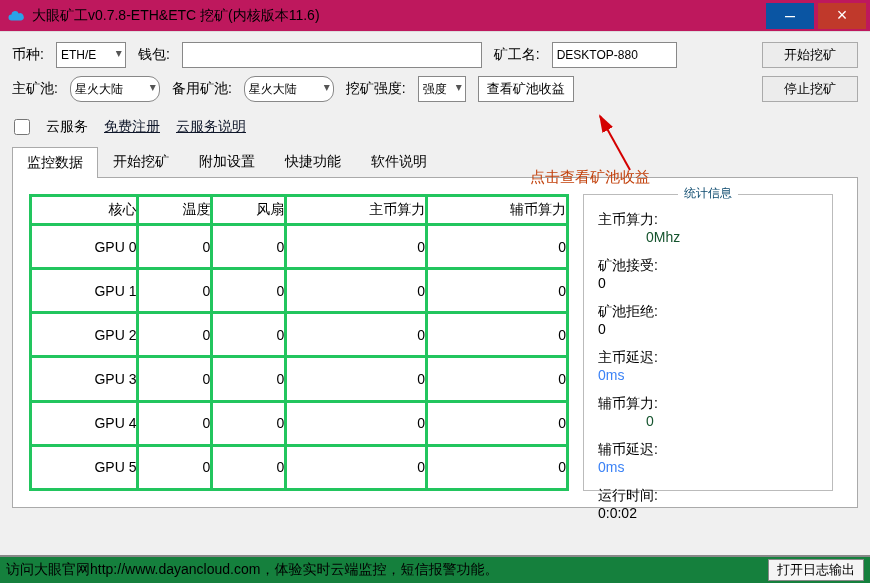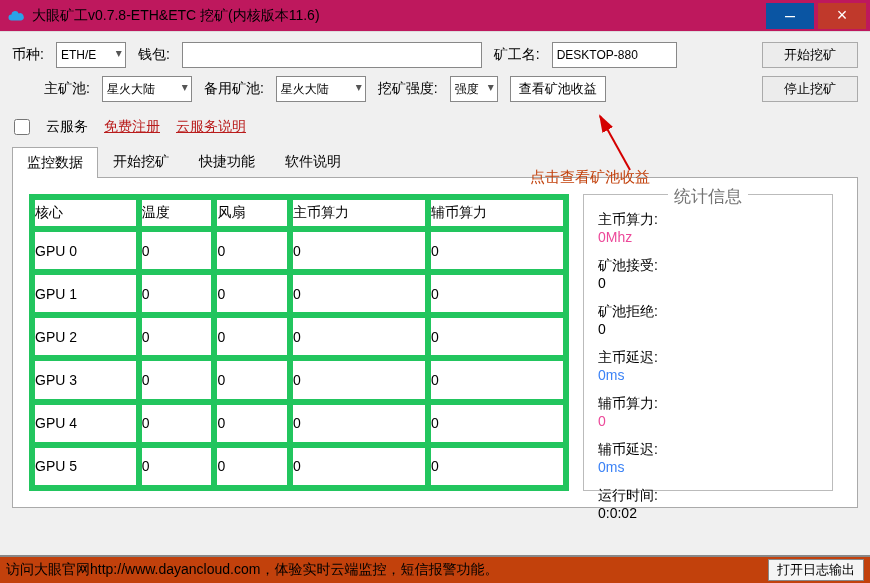--- a/index.html
+++ b/index.html
@@ -7,59 +7,59 @@
 
 .titlebar { height: 32px; background: #be185d; display: flex; align-items: center; border-bottom: 1px solid #ddd; }
 .titlebar .icon { width: 20px; height: 20px; margin-left: 6px; display:inline-flex; align-items:center; justify-content:center; }
 .titlebar .title { font-size: 14px; margin-left: 6px; flex: 1; }
 .titlebar .btns { display: flex; }
 .titlebar .btn { width: 48px; height: 26px; display:flex; align-items:center; justify-content:center; font-size:18px; color:#fff; margin-left:4px; }
 .titlebar .btn.min { background:#0a55a3; }
 .titlebar .btn.close { background:#c0392b; margin-right:4px; }
 
 .row1, .row2 { display:flex; align-items:center; padding: 10px 12px 4px; gap:12px; font-size:14px; }
-.row2 { padding-top:4px; padding-bottom:10px;margin-left:32px; }
+.row2 { padding-top:4px; padding-bottom:10px; }
 .lbl { white-space:nowrap; }
 select, input[type=text] { height:26px; border:1px solid #888; background:#fff; font-size:12px; padding:0 4px; }
 .sel-coin { width:70px; }
 .inp-wallet { width:300px; }
 .inp-miner { width:125px; }
-.sel-pool { width:90px; }
+.sel-pool { width:90px;border-radius:11px; }
 .sel-intensity { width:48px; }
 button.action { width:96px; height:26px; background:#ececec; border:1px solid #aaa; font-size:13px; cursor:pointer; }
 button.view-profit { height:26px; padding:0 8px; border:1px solid #888; background:#fff; font-size:13px; }
 .sel-wrap { position:relative; display:inline-block; }
 .sel-wrap select { appearance:none; padding-right:18px; }
 .sel-wrap::after { content:"▾"; position:absolute; right:4px; top:4px; font-size:12px; pointer-events:none; color:#555; }
 
 .cloud-row { padding:6px 14px 10px; font-size:14px; display:flex; align-items:center; gap:16px; }
 .cloud-row input[type=checkbox]{ width:16px; height:16px; }
-.cloud-row a { color:#b91c1c; text-decoration:underline; cursor:pointer; }
+.cloud-row a { color:#0f172a; text-decoration:underline; cursor:pointer; }
 
 .annotation { position:absolute; left:530px; top:168px; color:#c2410c; font-size:15px; }
 .arrow-svg { position:absolute; left:560px; top:110px; pointer-events:none; }
 
 .tabs-wrap { margin:0 12px; }
 .tabstrip { display:flex; border-bottom:1px solid #aaa; }
 .tab { padding:6px 14px; font-size:14px; border:1px solid transparent; border-bottom:none; cursor:pointer; background:transparent; }
 .tab.active { background:#fff; border-color:#aaa; position:relative; top:1px; }
 .tabpanel { background:#fff; border:1px solid #aaa; border-top:none; padding:16px; height:330px; display:flex; gap:14px; }
 
 table.gpu { border-collapse:collapse; width:540px; font-size:14px; }
-table.gpu th, table.gpu td { border:6px solid #22c55e; padding:4px 0; text-align:left; }
+table.gpu th, table.gpu td { border:3px solid #22c55e; padding:4px 0; text-align:right; }
 table.gpu th { font-weight:normal; background:#fff; }
 
 .stats-box { border:1px solid #bbb; padding:10px 14px; width:250px; position:relative; font-size:14px; }
-.stats-box .legend { position:absolute; top:-10px; left:50%; transform:translateX(-50%); background:#fff; padding:0 6px; color:#737373; font-size:17px; }
+.stats-box .legend { position:absolute; top:-10px; left:50%; transform:translateX(-50%); background:#fff; padding:0 6px; color:#0c4a6e; font-size:12px; }
 .stats-box .line { display:flex; padding:6px 0;flex-direction:column; }
 .stats-box .k { width:75px; }
-.stats-box .v.blue { color:#ec4899; }
+.stats-box .v.blue { color:#14532d;margin-left:48px; }
 .stats-box .v.red { color:#3b82f6; }
 
-.footer { position:absolute; bottom:0; left:0; right:0; height:28px; border-top:2px solid #888; background:#c2410c; display:flex; align-items:center; justify-content:space-between; padding:4px 6px; font-size:14px; }
+.footer { position:absolute; bottom:0; left:0; right:0; height:28px; border-top:2px solid #888; background:#15803d; display:flex; align-items:center; justify-content:space-between; padding:4px 6px; font-size:14px; }
 .footer button { height:22px; padding:0 8px; border:1px solid #888; background:#f5f5f5; font-size:13px; }
 
 .right-col { display:flex; flex-direction:column; gap:8px; margin-left:auto; }
 </style>
 </head>
 <body>
 
 <div class="titlebar">
   <span class="icon">
     <svg width="18" height="18" viewBox="0 0 24 24">
@@ -112,20 +112,21 @@
       </marker>
     </defs>
   <line x1="70" y1="60" x2="40" y2="6" stroke="#d40000" stroke-width="2" marker-end="url(#ah)"></line>
 </svg>
 <div class="annotation">点击查看矿池收益</div>
 
 <div class="tabs-wrap">
   <div class="tabstrip">
     <div class="tab active">监控数据</div>
     <div class="tab">开始挖矿</div>
+    <div class="tab">附加设置</div>
     <div class="tab">快捷功能</div>
     <div class="tab">软件说明</div>
   </div>
   <div class="tabpanel">
     <table class="gpu">
       <thead>
           <tr>
         <th>核心</th>
         <th>温度</th>
         <th>风扇</th>

